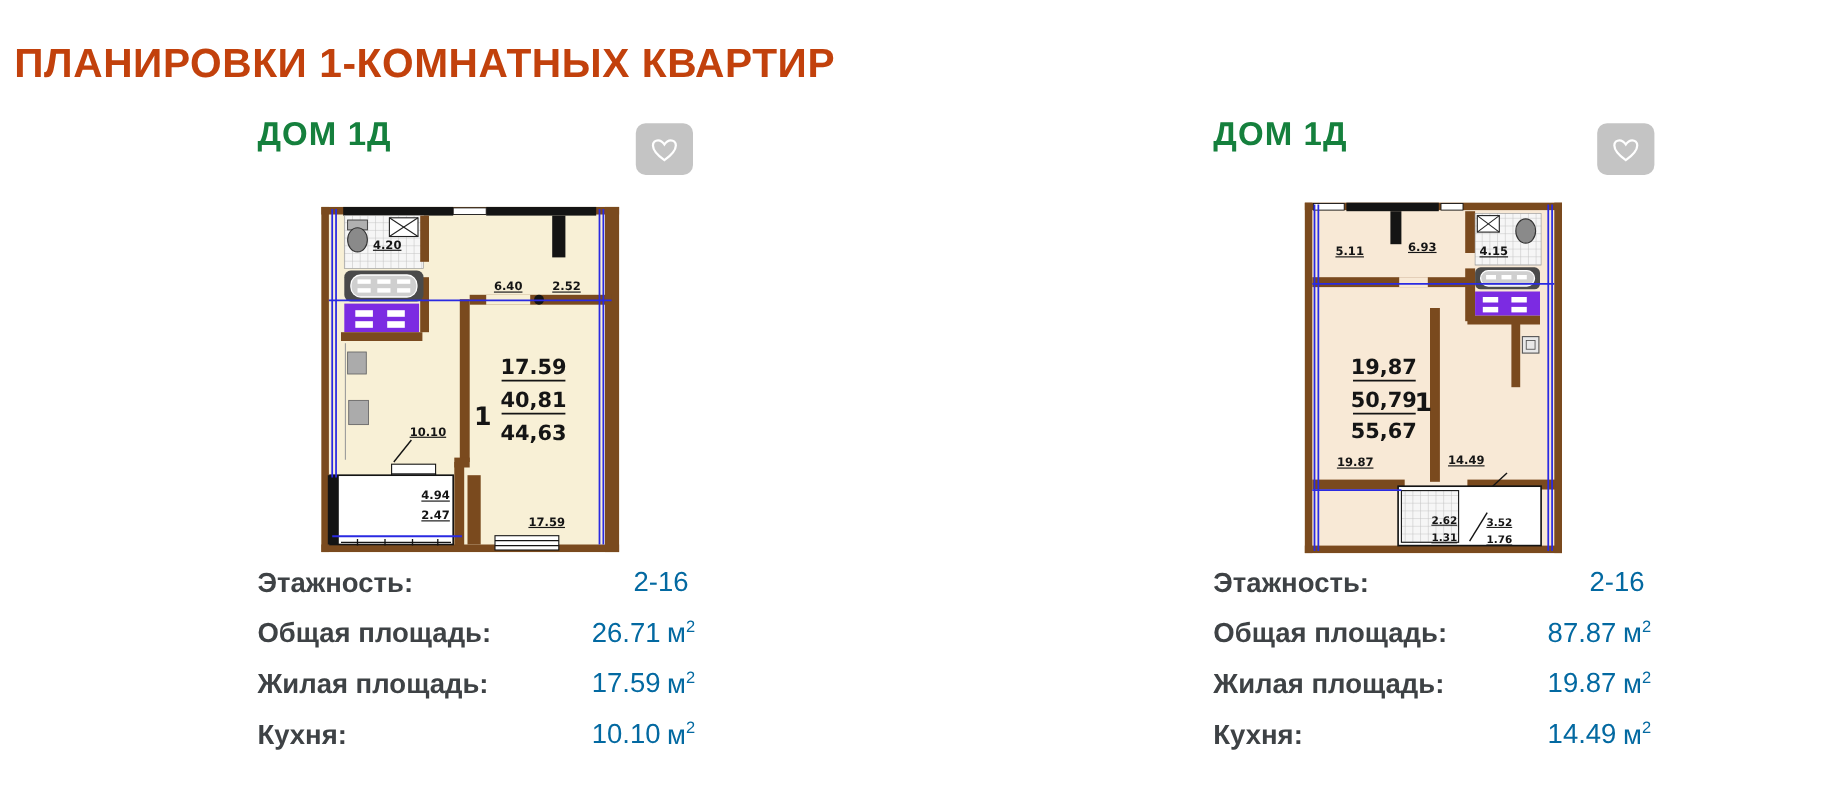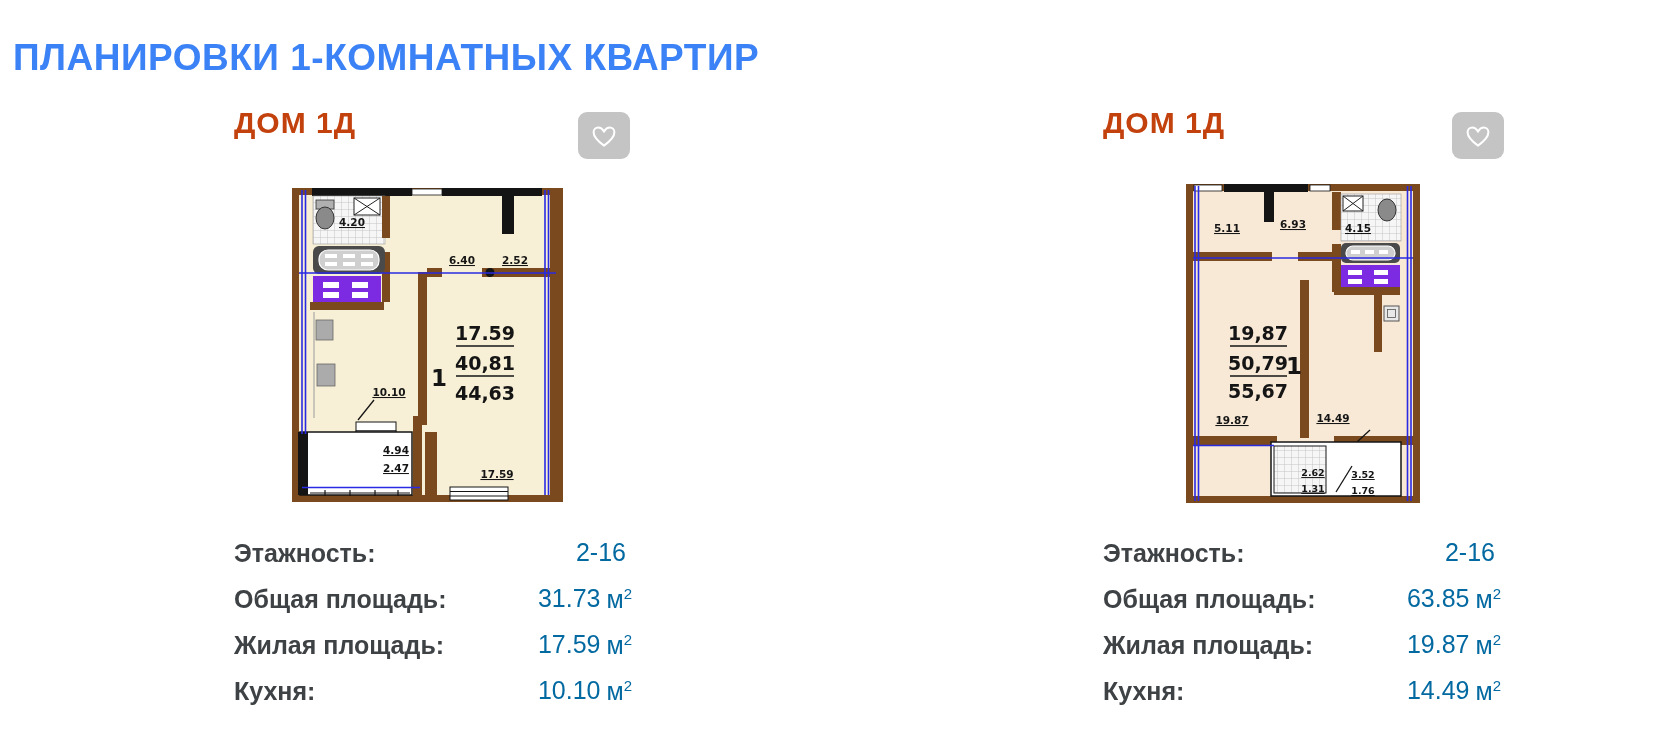--- a/index.html
+++ b/index.html
@@ -2,37 +2,37 @@
 <html><head>
 <meta charset="utf-8">
 <style>
   html,body{margin:0;padding:0;}
   body{
     width:1680px;height:733px;background:#ffffff;position:relative;
     font-family:"Liberation Sans", sans-serif;overflow:hidden;
   }
   .page-title{
     position:absolute;left:13px;top:12px;font-size:37px;font-weight:bold;
-    color:#3b82f6;letter-spacing:.5px;white-space:nowrap;
+    color:#c2410c;letter-spacing:.5px;white-space:nowrap;
   }
   .card-title{
-    position:absolute;font-size:30px;font-weight:bold;color:#c2410c;letter-spacing:1px;
+    position:absolute;font-size:30px;font-weight:bold;color:#15803d;letter-spacing:1px;
   }
   .fav-btn{
     position:absolute;width:52px;height:47px;background:#c4c4c4;border:none;
     border-radius:9px;display:flex;align-items:center;justify-content:center;cursor:pointer;padding:0;
   }
   .plan{position:absolute;display:block;}
   .plan text{font-family:"DejaVu Sans", sans-serif;font-weight:700;fill:#151515;text-anchor:middle;}
   .plan text.u{text-decoration:underline;}
   .fs-s{font-size:10.5px;}
   .fs-xs{font-size:9.5px;}
   .fs-m{font-size:19px;}
   .fs-l{font-size:23px;}
-  .details{position:absolute;top:530px;}
+  .details{position:absolute;top:507px;}
   .details .row{height:46px;display:flex;justify-content:space-between;align-items:center;}
   .details .lbl{font-size:25px;font-weight:bold;color:#3e4245;}
   .details .val{font-size:25px;color:#0369a1;white-space:nowrap;}
   .details .unit{margin-left:6px;}
   .details sup{font-size:15px;}
   .d1{left:234px;width:398px;}
   .d2{left:1103px;width:398px;}
 </style>
 </head>
 <body>
@@ -166,21 +166,21 @@
   </g>
 </svg>
 
 <div class="details d1">
   <div class="row">
     <span class="lbl">Этажность:</span>
     <span class="val"><span>2-16</span><span class="unit"><span></span><sup></sup></span></span>
   </div>
   <div class="row">
     <span class="lbl">Общая площадь:</span>
-    <span class="val"><span>31.73</span><span class="unit"><span>м</span><sup>2</sup></span></span>
+    <span class="val"><span>26.71</span><span class="unit"><span>м</span><sup>2</sup></span></span>
   </div>
   <div class="row">
     <span class="lbl">Жилая площадь:</span>
     <span class="val"><span>17.59</span><span class="unit"><span>м</span><sup>2</sup></span></span>
   </div>
   <div class="row">
     <span class="lbl">Кухня:</span>
     <span class="val"><span>10.10</span><span class="unit"><span>м</span><sup>2</sup></span></span>
   </div>
 </div>
@@ -295,21 +295,21 @@
   </g>
 </svg>
 
 <div class="details d2">
   <div class="row">
     <span class="lbl">Этажность:</span>
     <span class="val"><span>2-16</span><span class="unit"><span></span><sup></sup></span></span>
   </div>
   <div class="row">
     <span class="lbl">Общая площадь:</span>
-    <span class="val"><span>63.85</span><span class="unit"><span>м</span><sup>2</sup></span></span>
+    <span class="val"><span>87.87</span><span class="unit"><span>м</span><sup>2</sup></span></span>
   </div>
   <div class="row">
     <span class="lbl">Жилая площадь:</span>
     <span class="val"><span>19.87</span><span class="unit"><span>м</span><sup>2</sup></span></span>
   </div>
   <div class="row">
     <span class="lbl">Кухня:</span>
     <span class="val"><span>14.49</span><span class="unit"><span>м</span><sup>2</sup></span></span>
   </div>
 </div>

